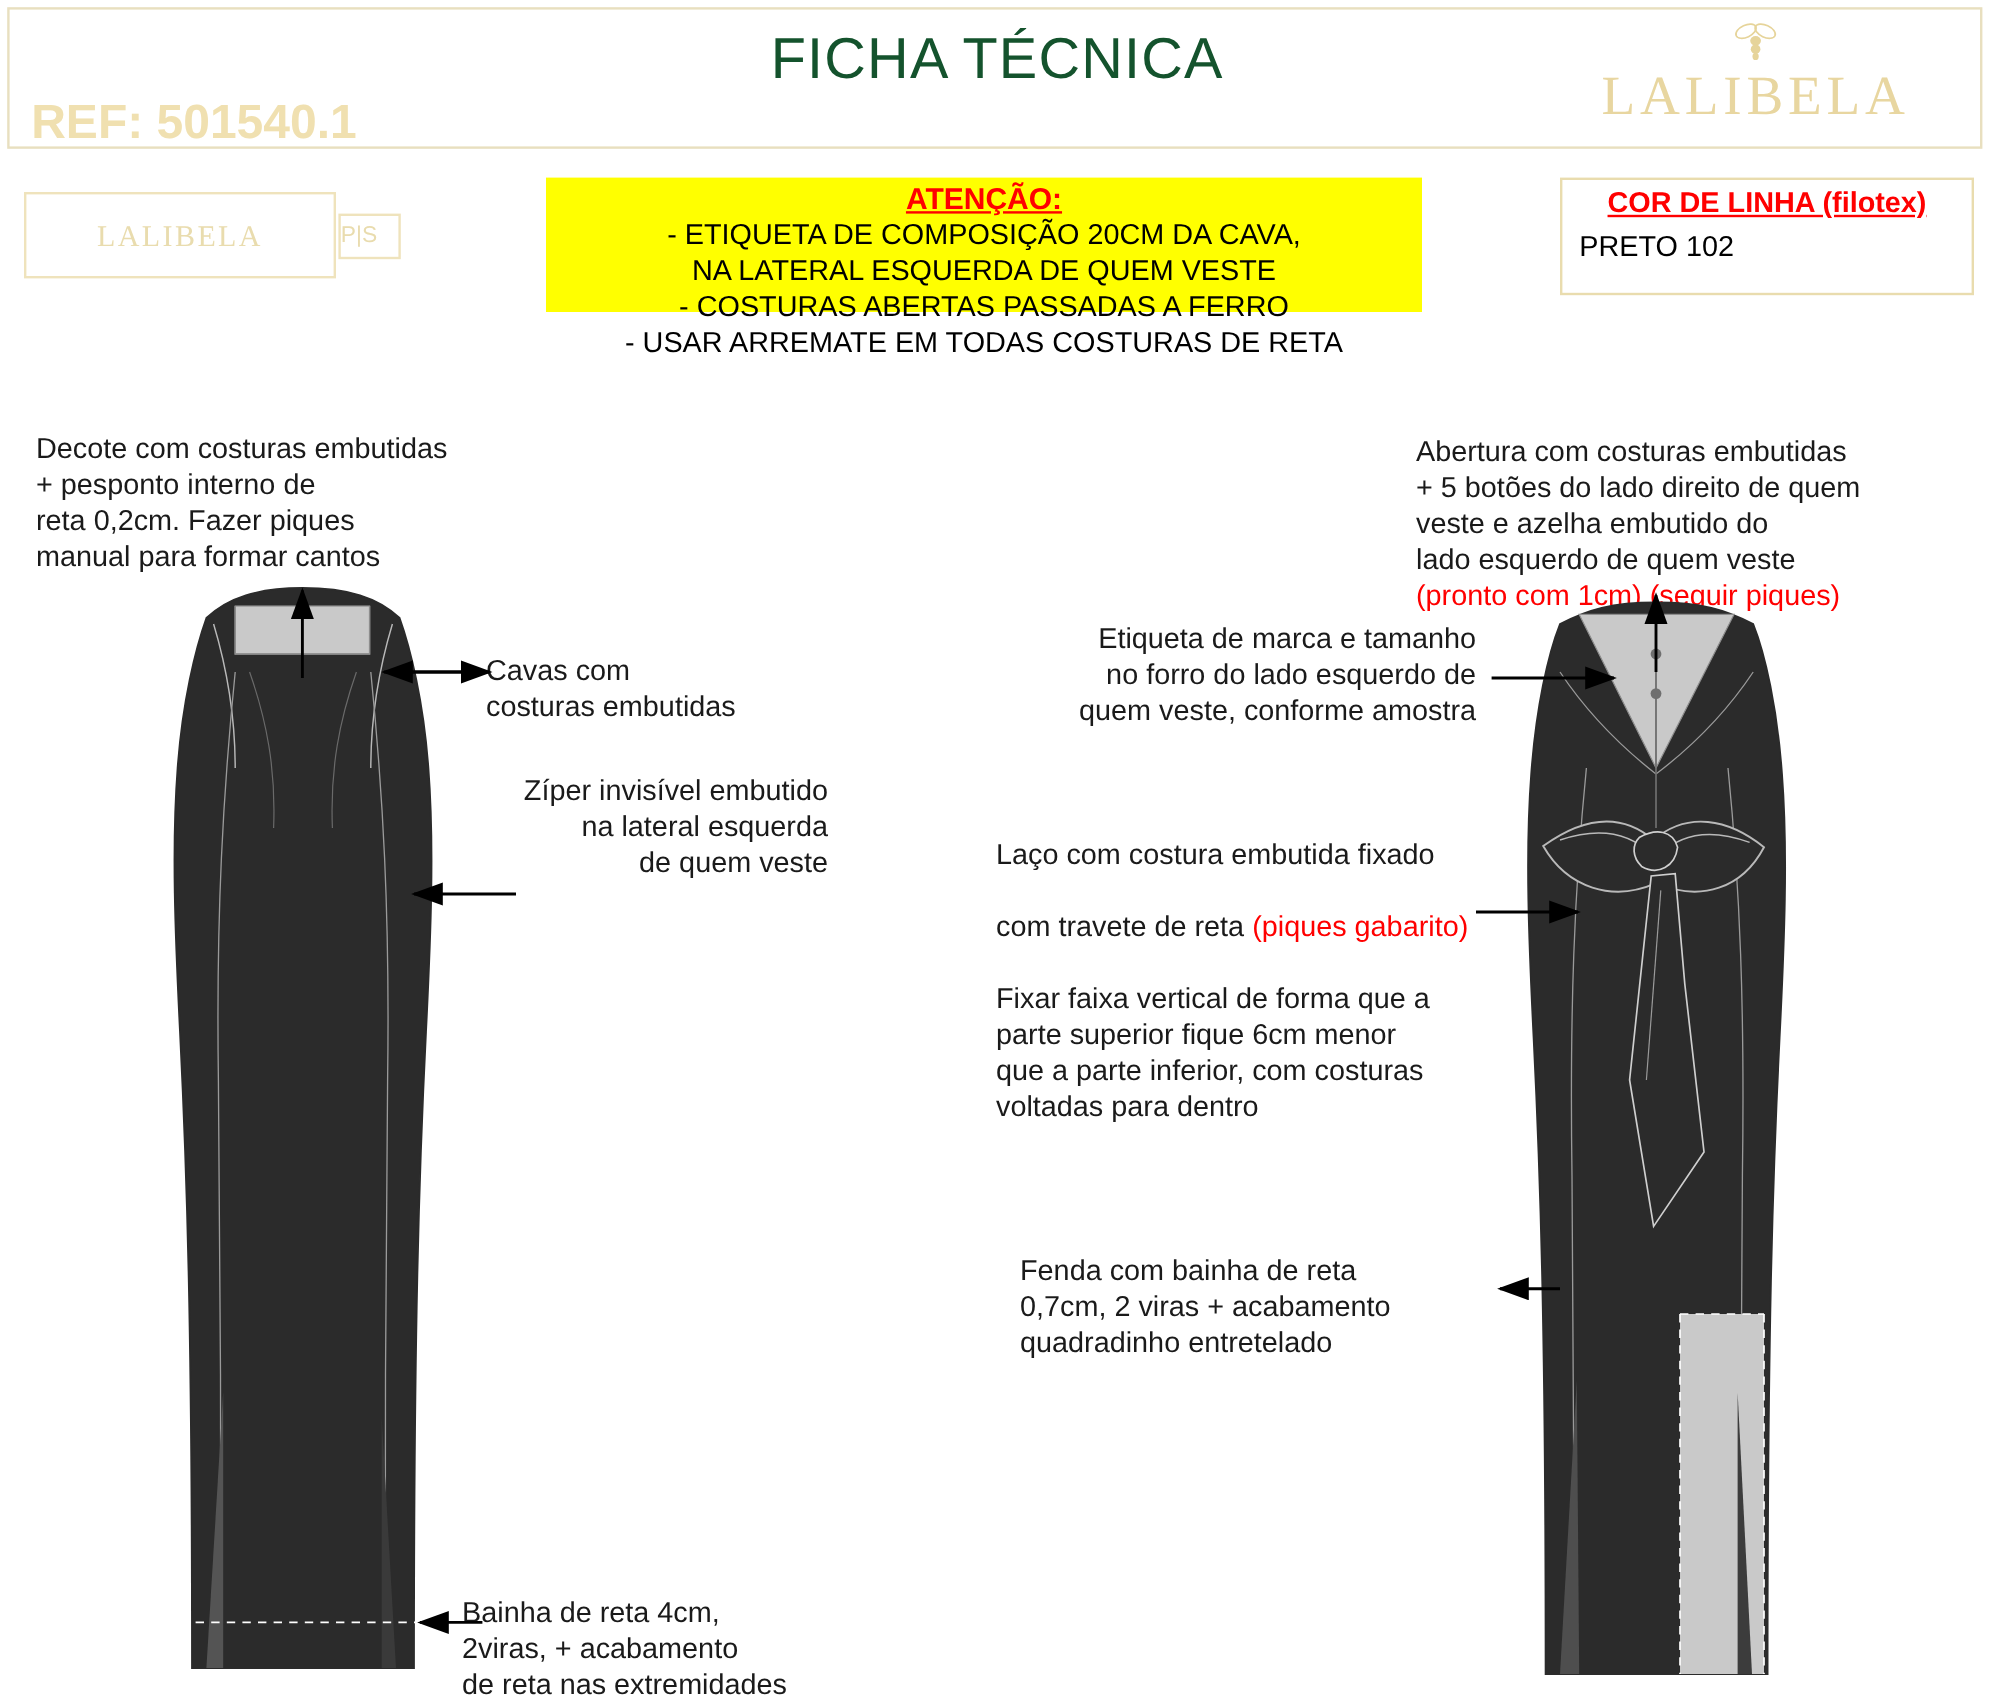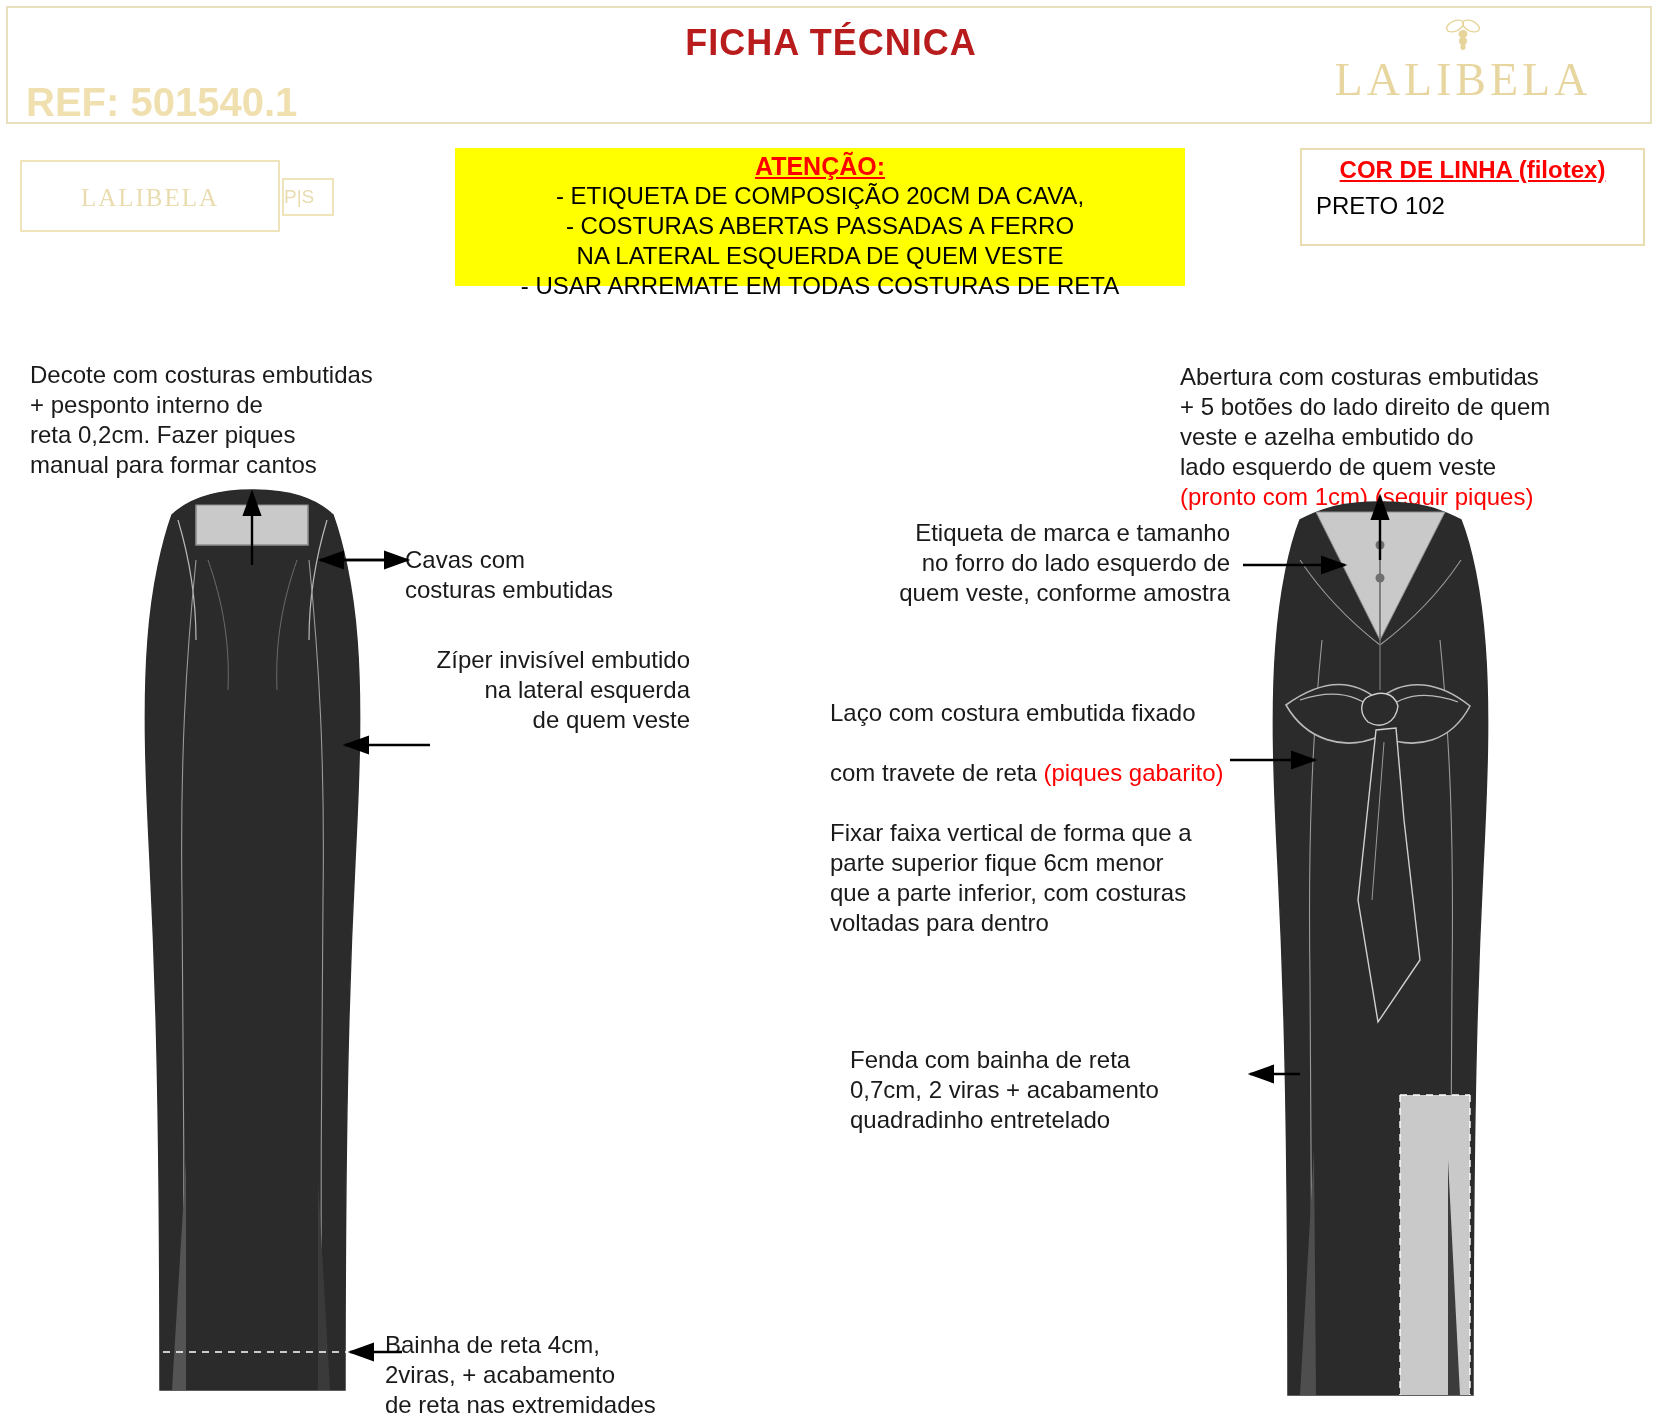--- a/index.html
+++ b/index.html
@@ -27,23 +27,23 @@
     height: 118px;
     border: 2px solid #e8dfbf;
     box-sizing: border-box;
   }
   .header-title {
     position: absolute;
     left: 0;
     top: 14px;
     width: 1646px;
     text-align: center;
-    font-size: 36px;
-    font-weight: bold;
-    color: #b91c1c;
+    font-size: 48px;
+    font-weight: normal;
+    color: #14532d;
     letter-spacing: 1px;
   }
   .header-ref {
     position: absolute;
     left: 18px;
     top: 72px;
     font-size: 40px;
     font-weight: bold;
     color: #f0e0b0;
   }
@@ -101,21 +101,21 @@
     line-height: 34px;
     font-size: 19px;
     color: #e9dcae;
   }
 
   .attention-box {
     position: absolute;
     left: 455px;
     top: 148px;
     width: 730px;
-    height: 138px;
+    height: 112px;
     background: #ffff00;
     box-sizing: border-box;
   }
   .attention-title {
     text-align: center;
     font-size: 25px;
     font-weight: bold;
     color: #ff0000;
     text-decoration: underline;
     margin-top: 4px;
@@ -205,22 +205,22 @@
   <div class="size-box">
     <div class="lbl">LALIBELA</div>
   </div>
   <div class="size-tag">
     <span>P|S</span>
   </div>
 
   <div class="attention-box">
     <div class="attention-title">ATENÇÃO:</div>
     <div class="attention-line">- ETIQUETA DE COMPOSIÇÃO 20CM DA CAVA,</div>
+    <div class="attention-line">NA LATERAL ESQUERDA DE QUEM VESTE</div>
     <div class="attention-line">- COSTURAS ABERTAS PASSADAS A FERRO</div>
-    <div class="attention-line">NA LATERAL ESQUERDA DE QUEM VESTE</div>
     <div class="attention-line">- USAR ARREMATE EM TODAS COSTURAS DE RETA</div>
   </div>
 
   <div class="thread-box">
     <div class="thread-title">COR DE LINHA (filotex)</div>
     <div class="thread-value">PRETO 102</div>
   </div>
 
   <div class="ann center" style="left:30px; top:360px; width:440px;">Decote com costuras embutidas
 + pesponto interno de

